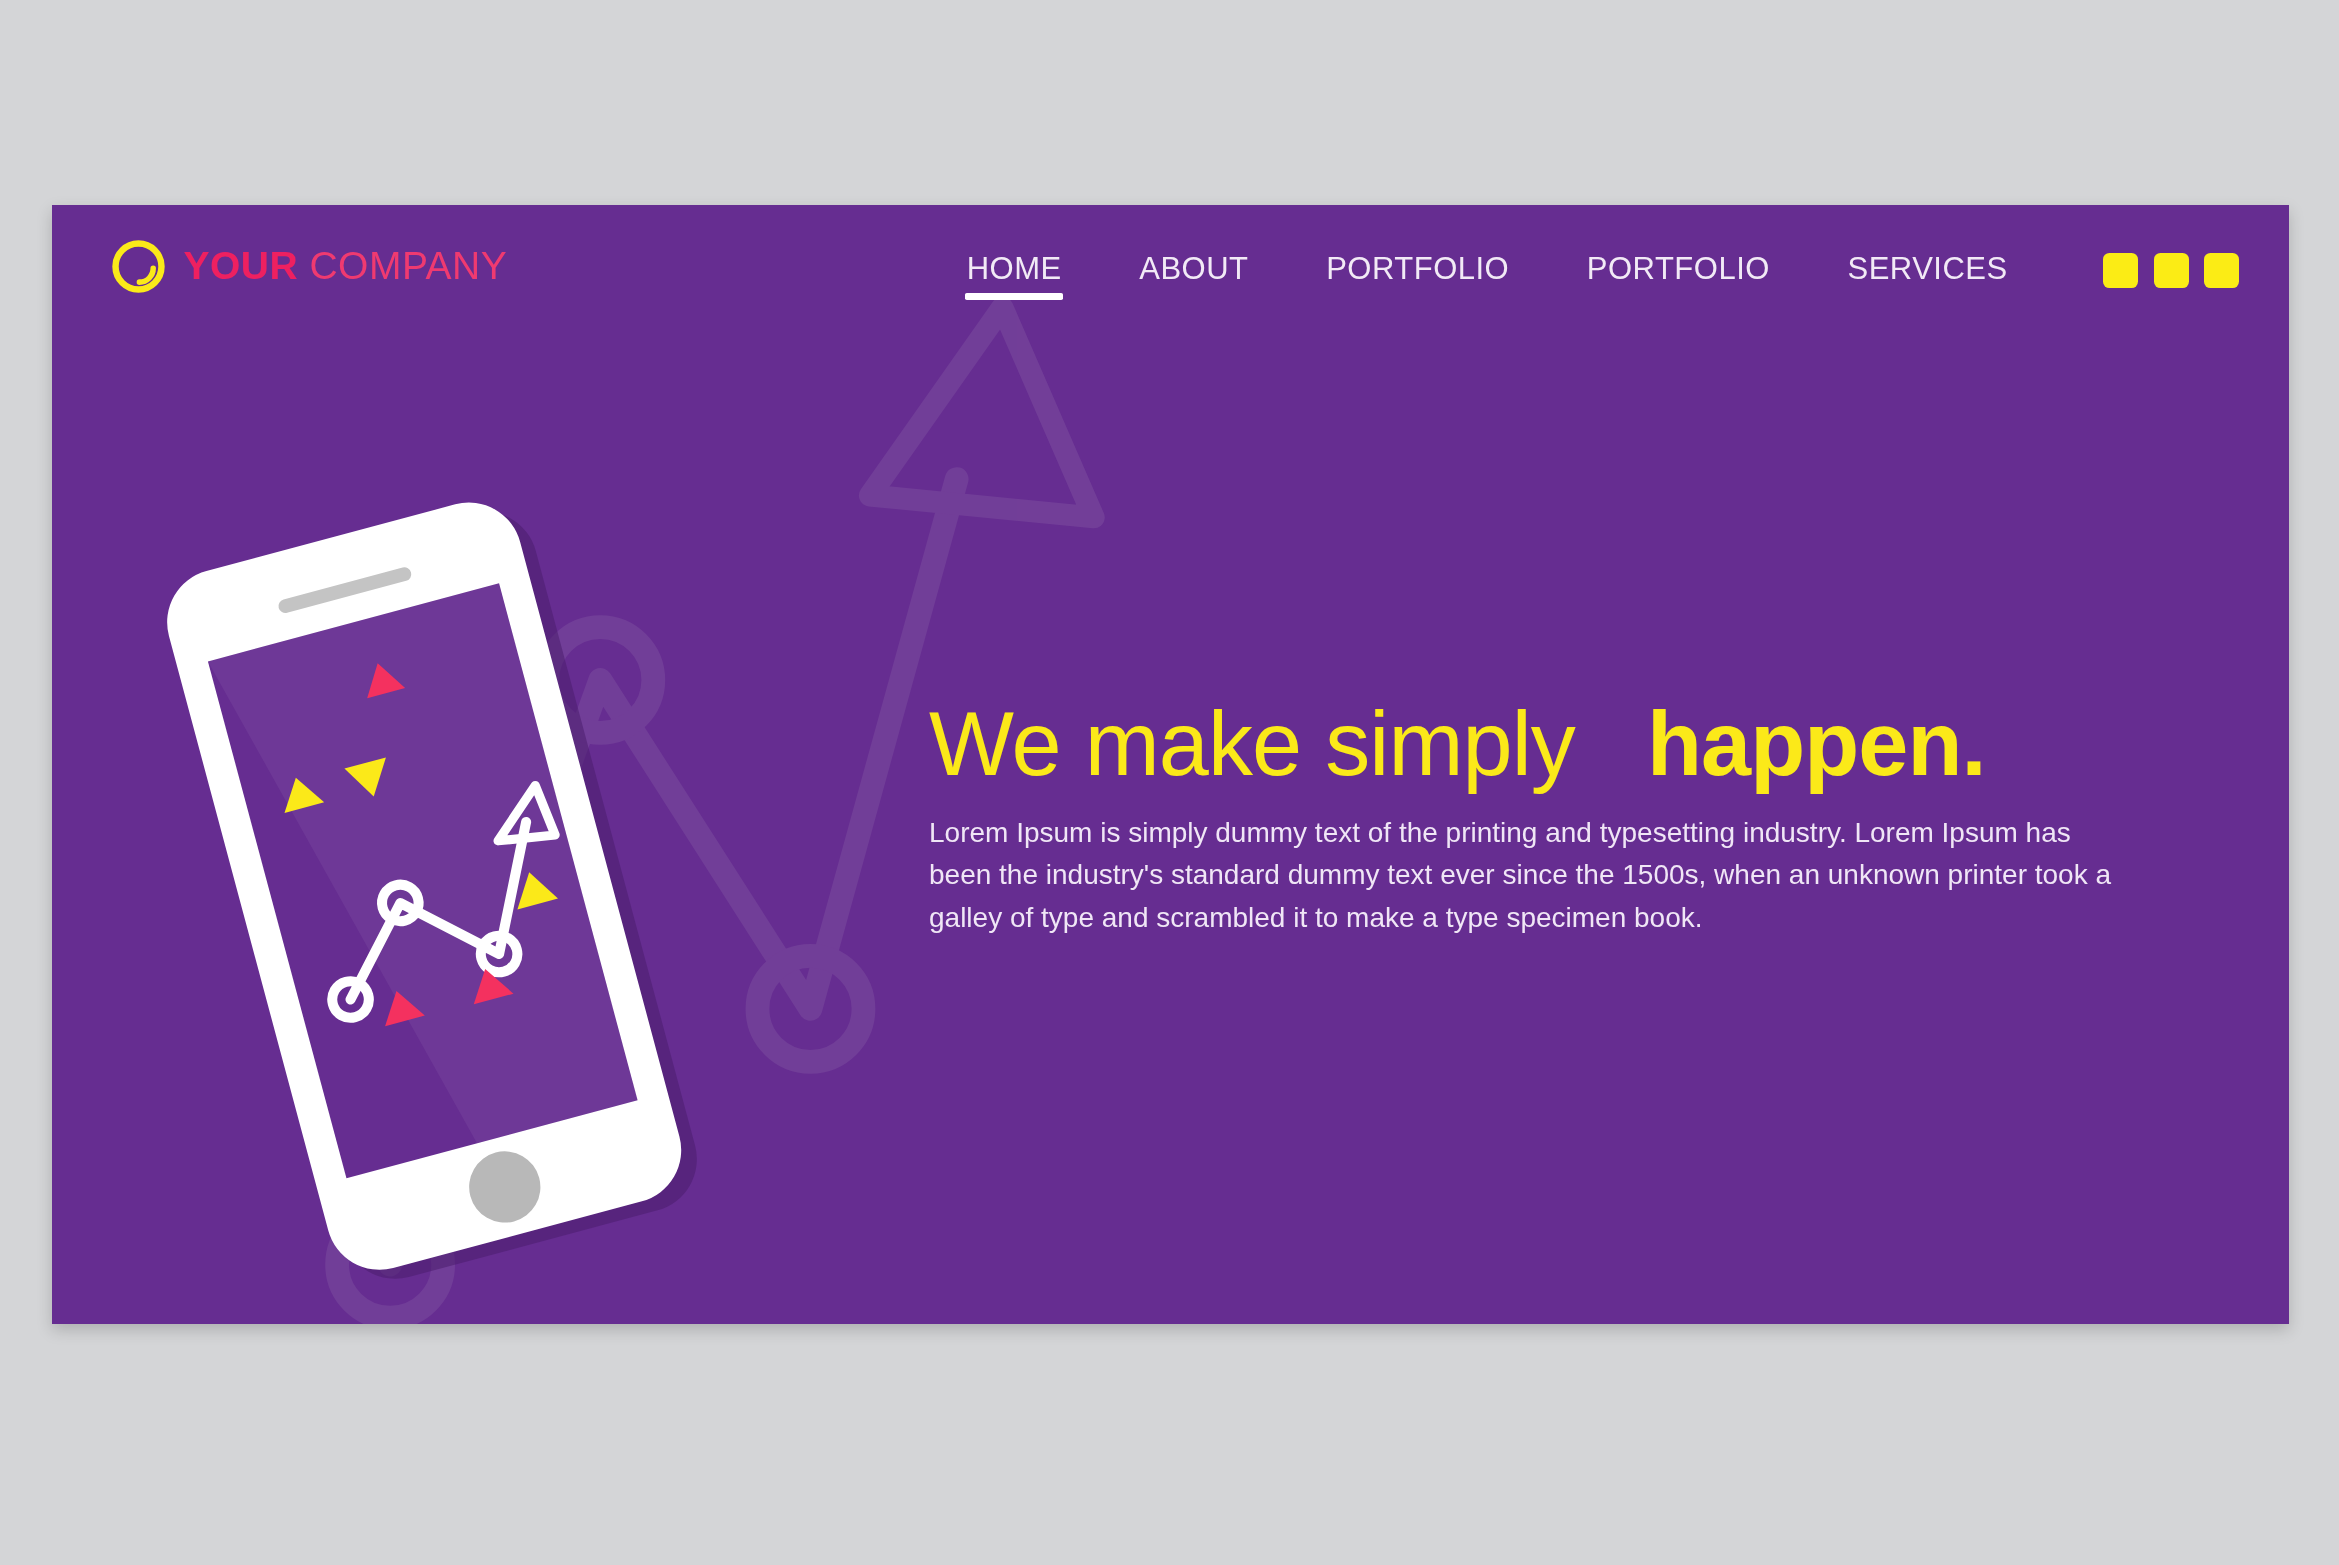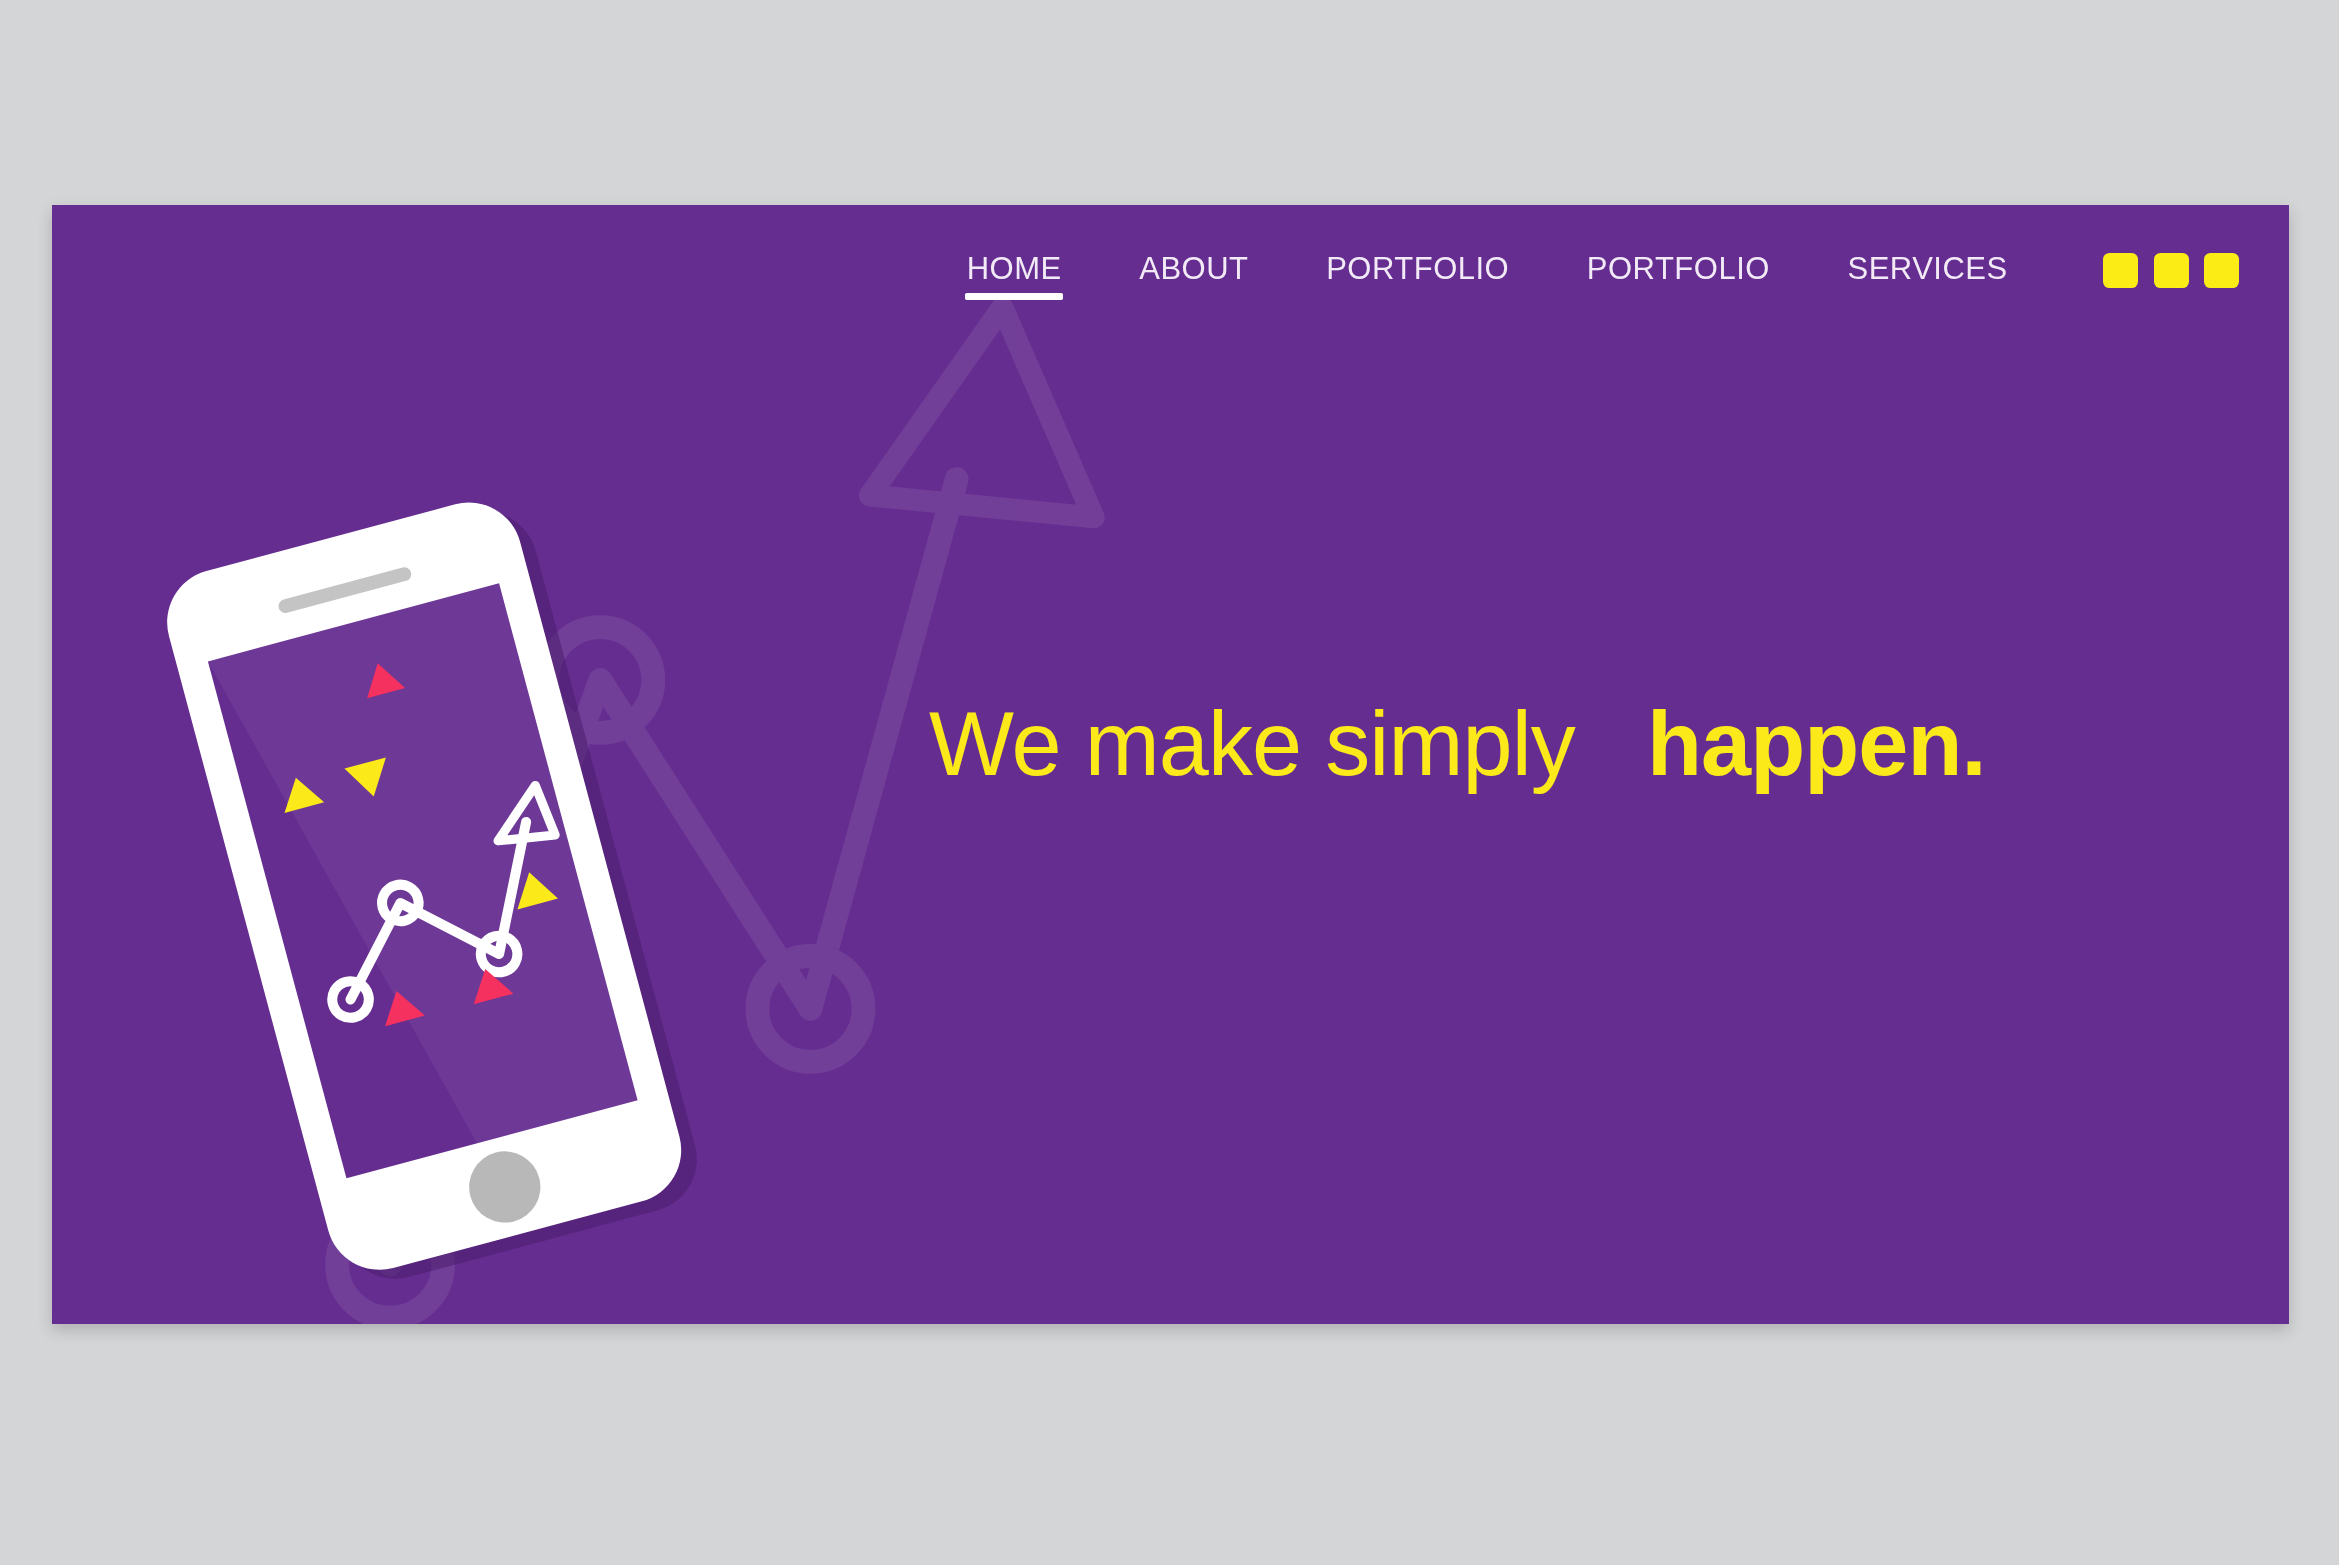--- a/index.html
+++ b/index.html
@@ -186,20 +186,31 @@
       <circle cx="370" cy="1160" r="58"></circle>
       <circle cx="600" cy="520" r="58"></circle>
       <circle cx="830" cy="880" r="58"></circle>
 
       <path d="M 1040,112 L 895,318 L 1140,342 Z" stroke-width="24"></path>
     </g>
   </svg>
 
   <div id="header">
 
+    <div id="brand">
+      <span id="brand-mark">
+        <svg width="57" height="57" viewBox="0 0 62 62">
+          <circle cx="31" cy="31" r="25" fill="none" stroke="#fbe919" stroke-width="7"></circle>
+          <path d="M 47 33 A 15 15 0 0 1 32 48" fill="none" stroke="#fbe919" stroke-width="6" stroke-linecap="round"></path>
+        </svg>
+      </span>
+      <span id="brand-text">
+        <span class="brand-your">YOUR</span><span class="brand-company"> COMPANY</span>
+      </span>
+    </div>
 
     <nav id="nav">
       <span class="nav-item active">HOME</span>
       <span class="nav-item">ABOUT</span>
       <span class="nav-item">PORTFOLIO</span>
       <span class="nav-item">PORTFOLIO</span>
       <span class="nav-item">SERVICES</span>
     </nav>
 
     <div id="header-squares">
@@ -241,16 +252,17 @@
           <polygon points="236,584 281,584 258,550" fill="#f4315f"></polygon>
           <polygon points="336,586 381,586 358,552" fill="#f4315f"></polygon>
         </g>
 
       </g>
     </svg>
   </div>
 
   <div id="hero-copy">
     <h1 id="headline"><span class="hl-light">We make simply </span><span class="hl-bold">happen.</span></h1>
+    <p id="subcopy">Lorem Ipsum is simply dummy text of the printing and typesetting industry. Lorem Ipsum has been the industry's standard dummy text ever since the 1500s, when an unknown printer took a galley of type and scrambled it to make a type specimen book.</p>
   </div>
 
 </div>
 
 
 </body></html>

